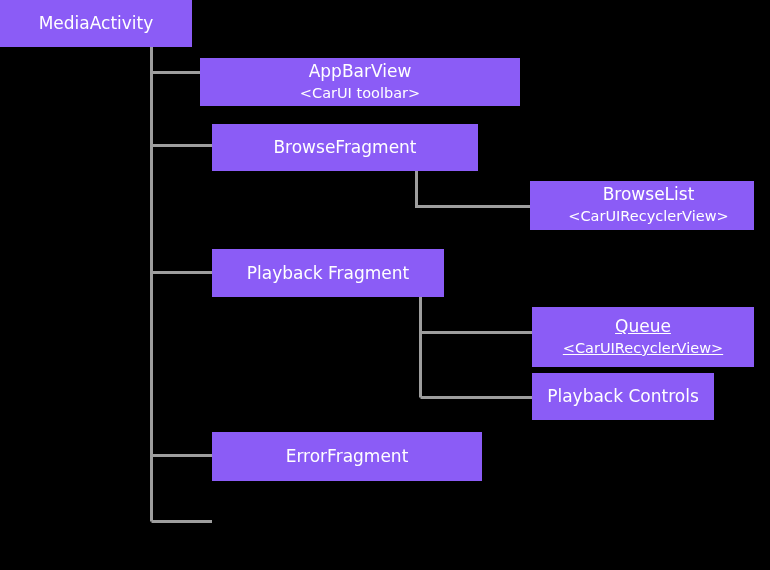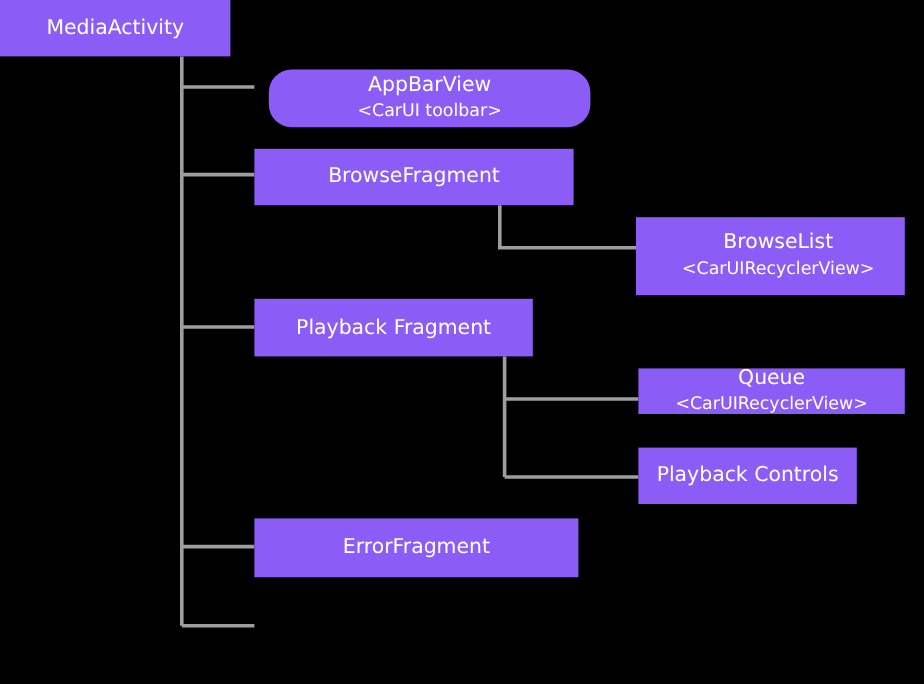--- a/index.html
+++ b/index.html
@@ -50,25 +50,25 @@
     font-size: 14.5px;
     color: #ffffff;
     white-space: nowrap;
     margin-top: 4px;
   }
   .node.has-sub .node-title {
     margin-top: -1px;
   }
   
   #node-media-activity   { left: 0px;   top: 0px;   width: 192px; height: 47px; }
-  #node-app-bar-view     { left: 224px; top: 58px;  width: 268px; height: 48px; border-radius: 19px; }
+  #node-app-bar-view     { left: 200px; top: 58px;  width: 320px; height: 48px; }
   #node-browse-fragment  { left: 212px; top: 124px; width: 266px; height: 47px; text-align: center; }
-  #node-browse-list      { left: 530px; top: 181px; width: 224px; height: 65px; padding-left: 13px; }
+  #node-browse-list      { left: 530px; top: 181px; width: 224px; height: 49px; padding-left: 13px; }
   #node-playback-fragment{ left: 212px; top: 249px; width: 232px; height: 48px; }
-  #node-queue            { left: 532px; top: 307px; width: 222px; height: 38px; }
+  #node-queue            { left: 532px; top: 307px; width: 222px; height: 60px; text-decoration: underline; }
   #node-playback-controls{ left: 532px; top: 373px; width: 182px; height: 47px; }
   #node-error-fragment   { left: 212px; top: 432px; width: 270px; height: 49px; text-align: right; }
   #node-min-playback     { left: 212px; top: 503px; width: 270px; height: 48px; }
 </style>
 </head>
 <body>
 
 <div id="diagram-canvas">
 
   <svg id="connector-layer" width="770" height="570" viewBox="0 0 770 570" xmlns="http://www.w3.org/2000/svg">

